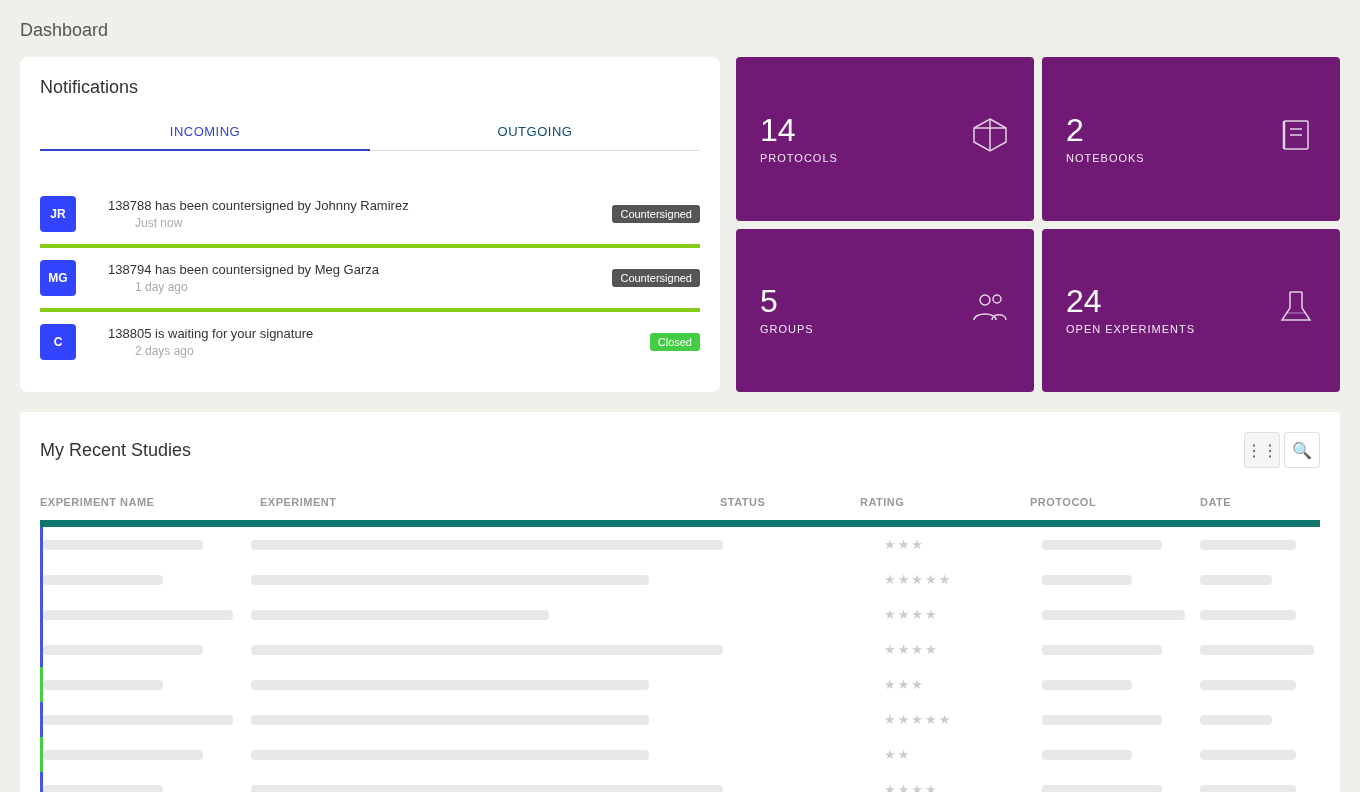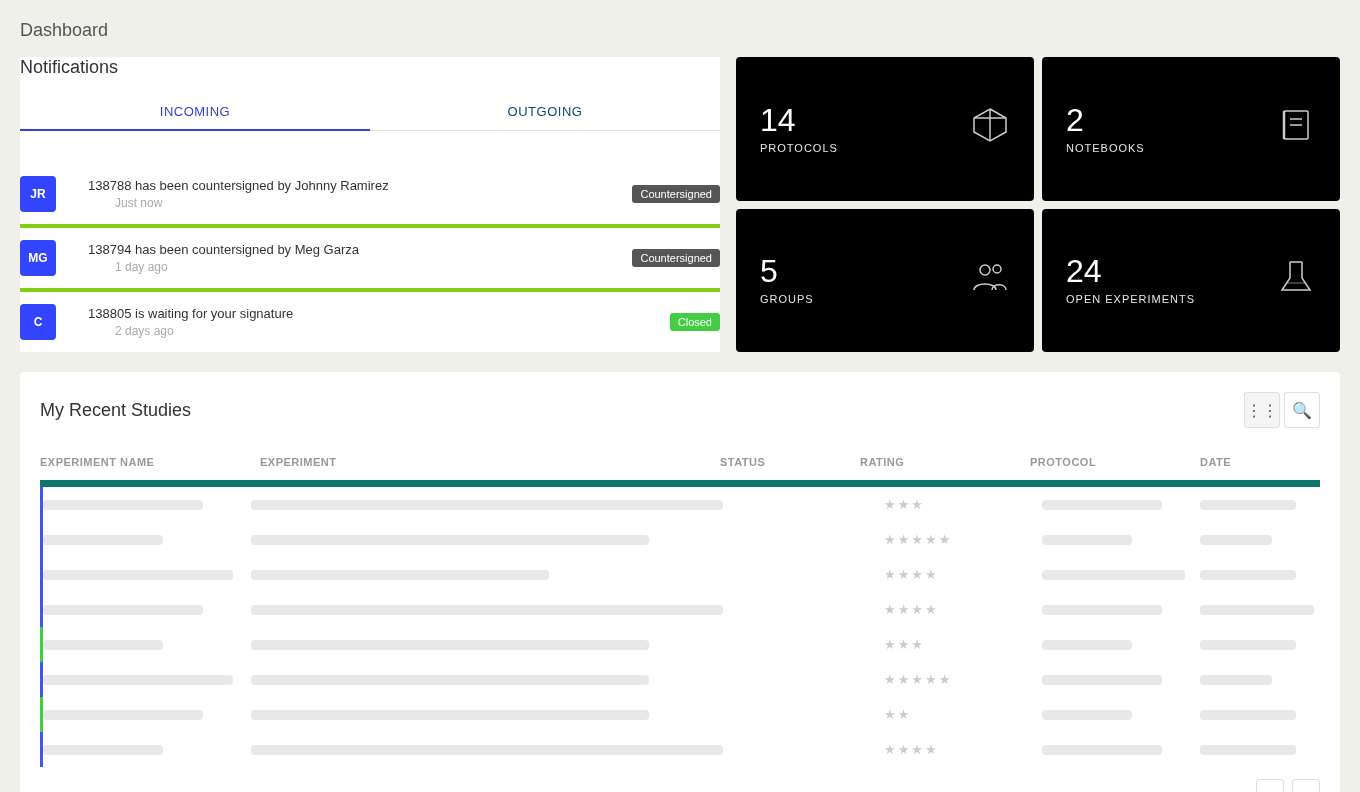--- a/index.html
+++ b/index.html
@@ -21,21 +21,22 @@
 
     .top-section {
       display: flex;
       gap: 16px;
       margin-bottom: 20px;
     }
 
     
     .notifications-panel {
       background: #fff;
-      border-radius: 0;
+      border-radius: 8px;
+      padding: 20px;
       flex: 0 0 700px;
       max-width: 700px;
     }
 
     .notifications-title {
       font-size: 18px;
       font-weight: 500;
       color: #333;
       margin-bottom: 16px;
     }
@@ -127,21 +128,21 @@
     
     .stats-grid {
       flex: 1;
       display: grid;
       grid-template-columns: 1fr 1fr;
       grid-template-rows: 1fr 1fr;
       gap: 8px;
     }
 
     .stat-card {
-      background: #000000;
+      background: #701a75;
       border-radius: 4px;
       display: flex;
       align-items: center;
       justify-content: space-between;
       padding: 20px 24px;
       color: #fff;
       cursor: pointer;
     }
 
     .stat-info {}

